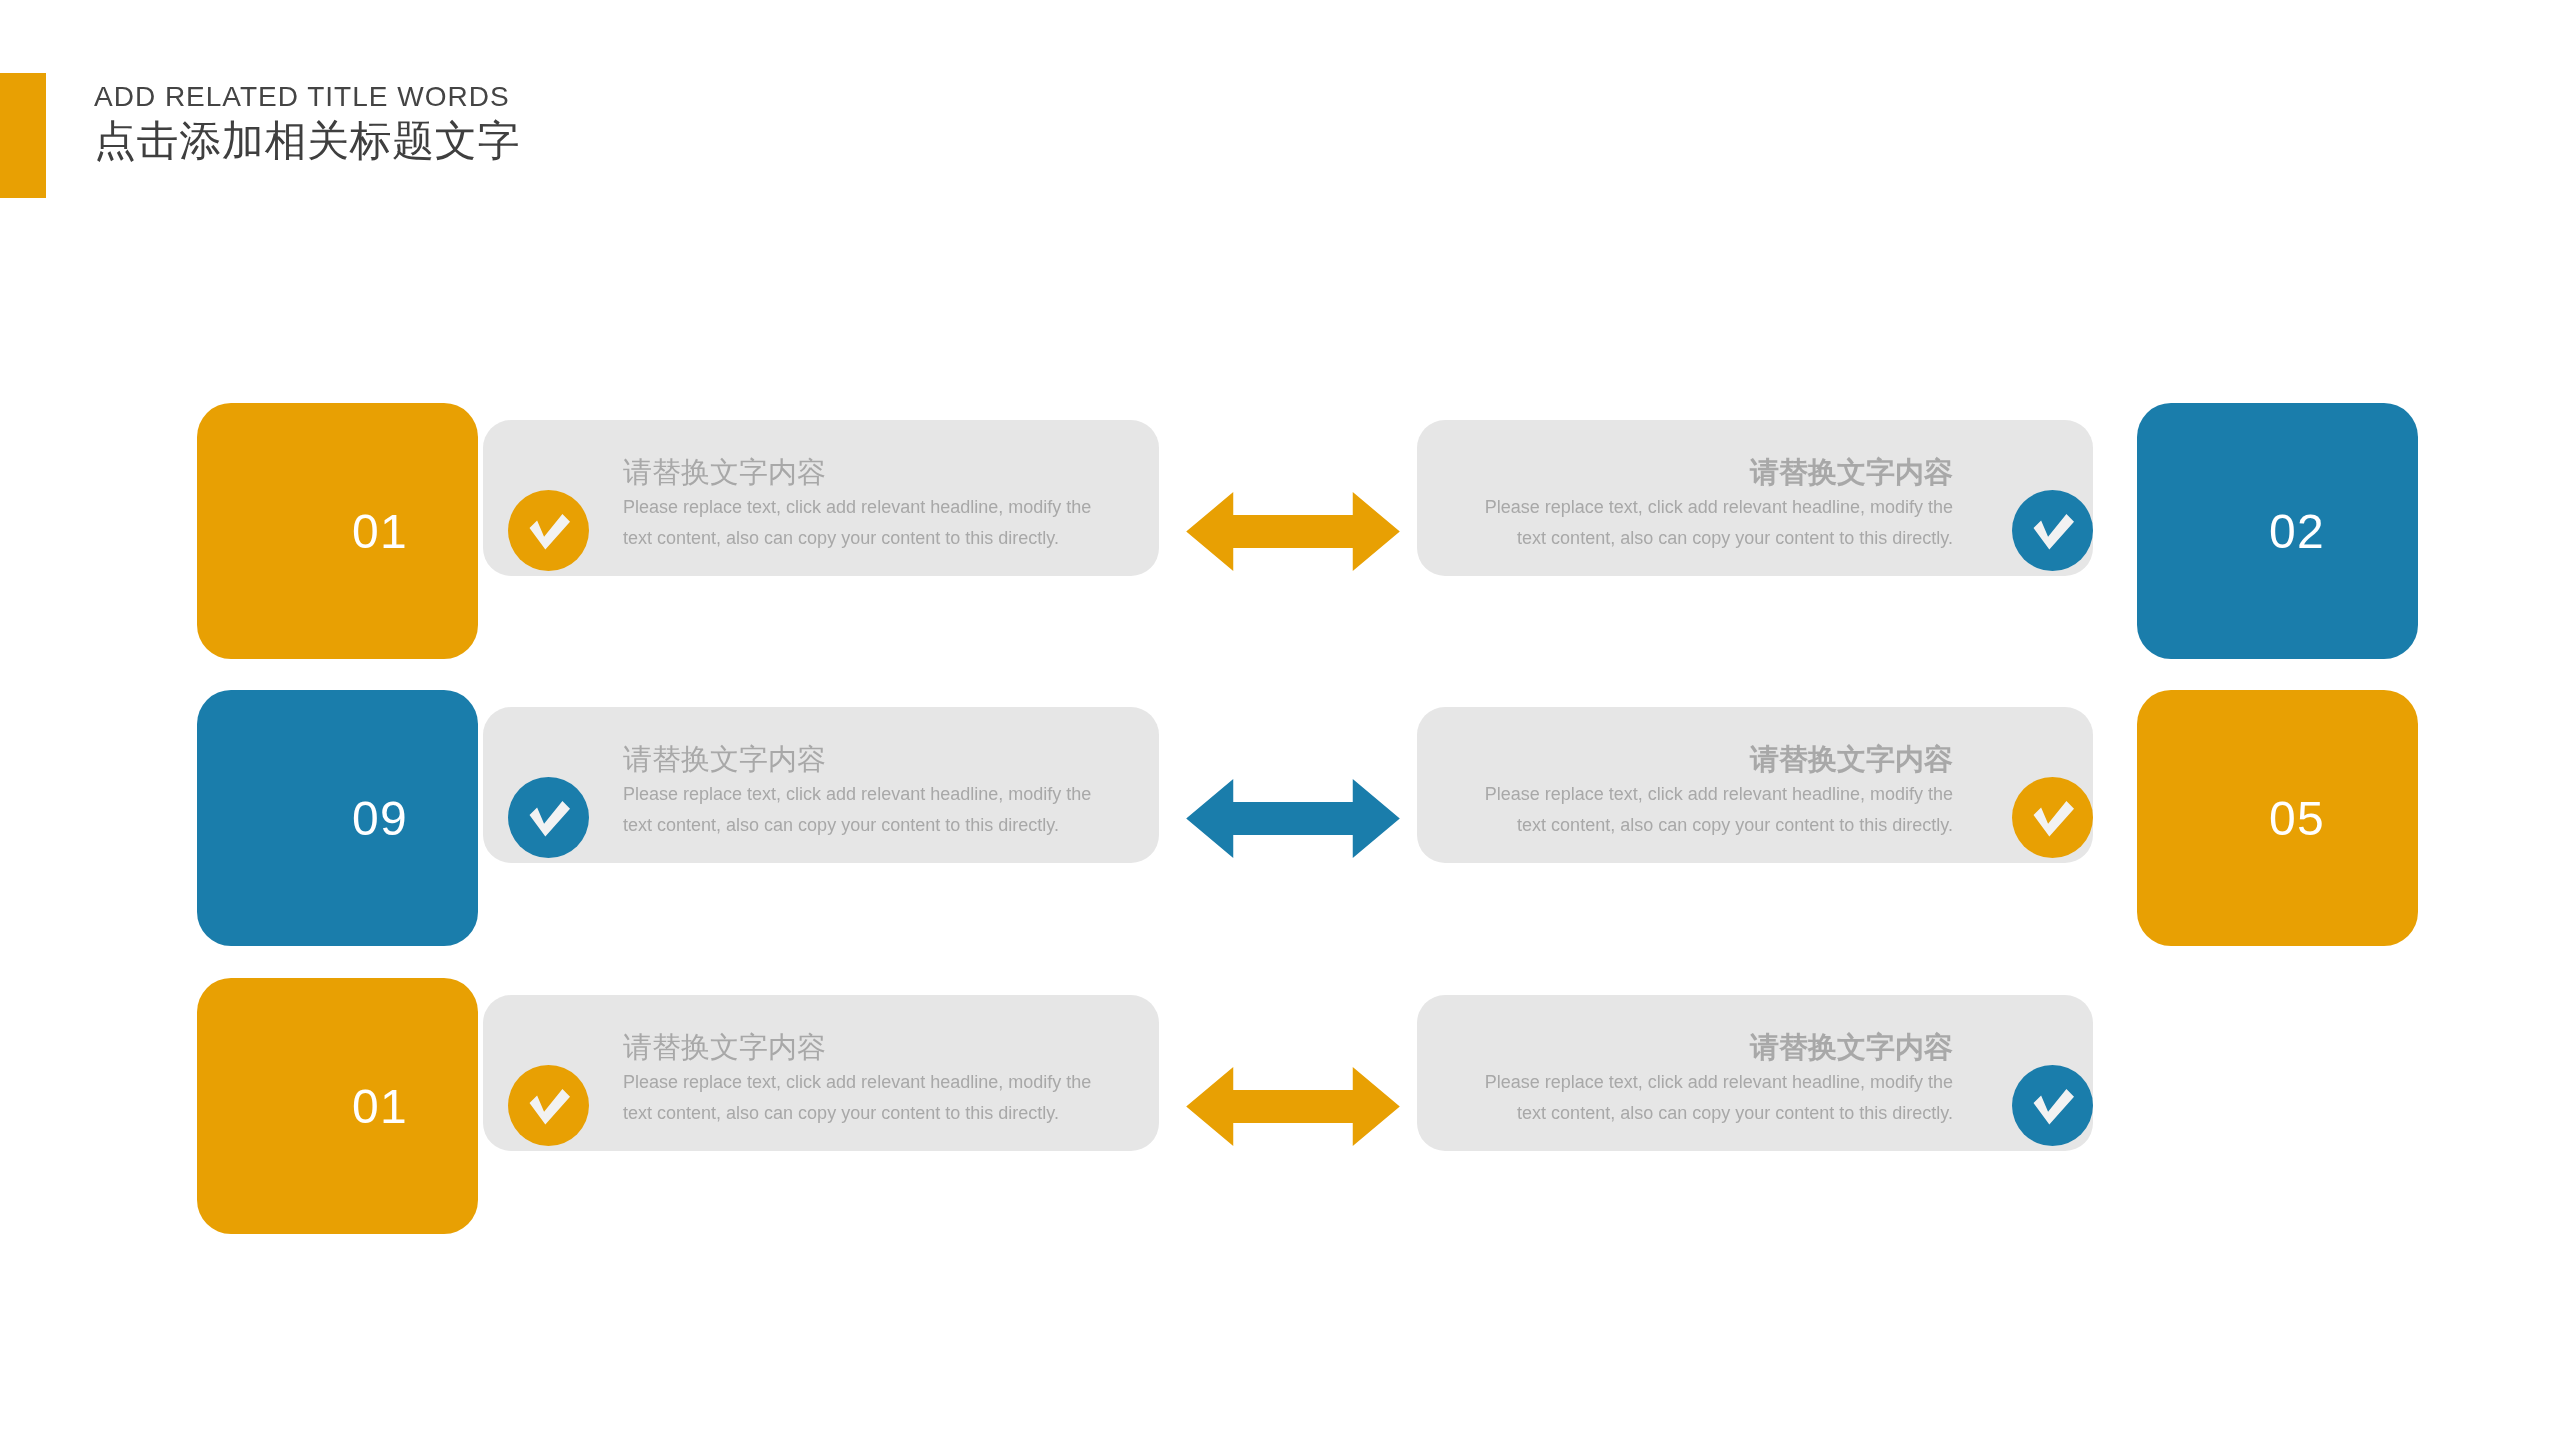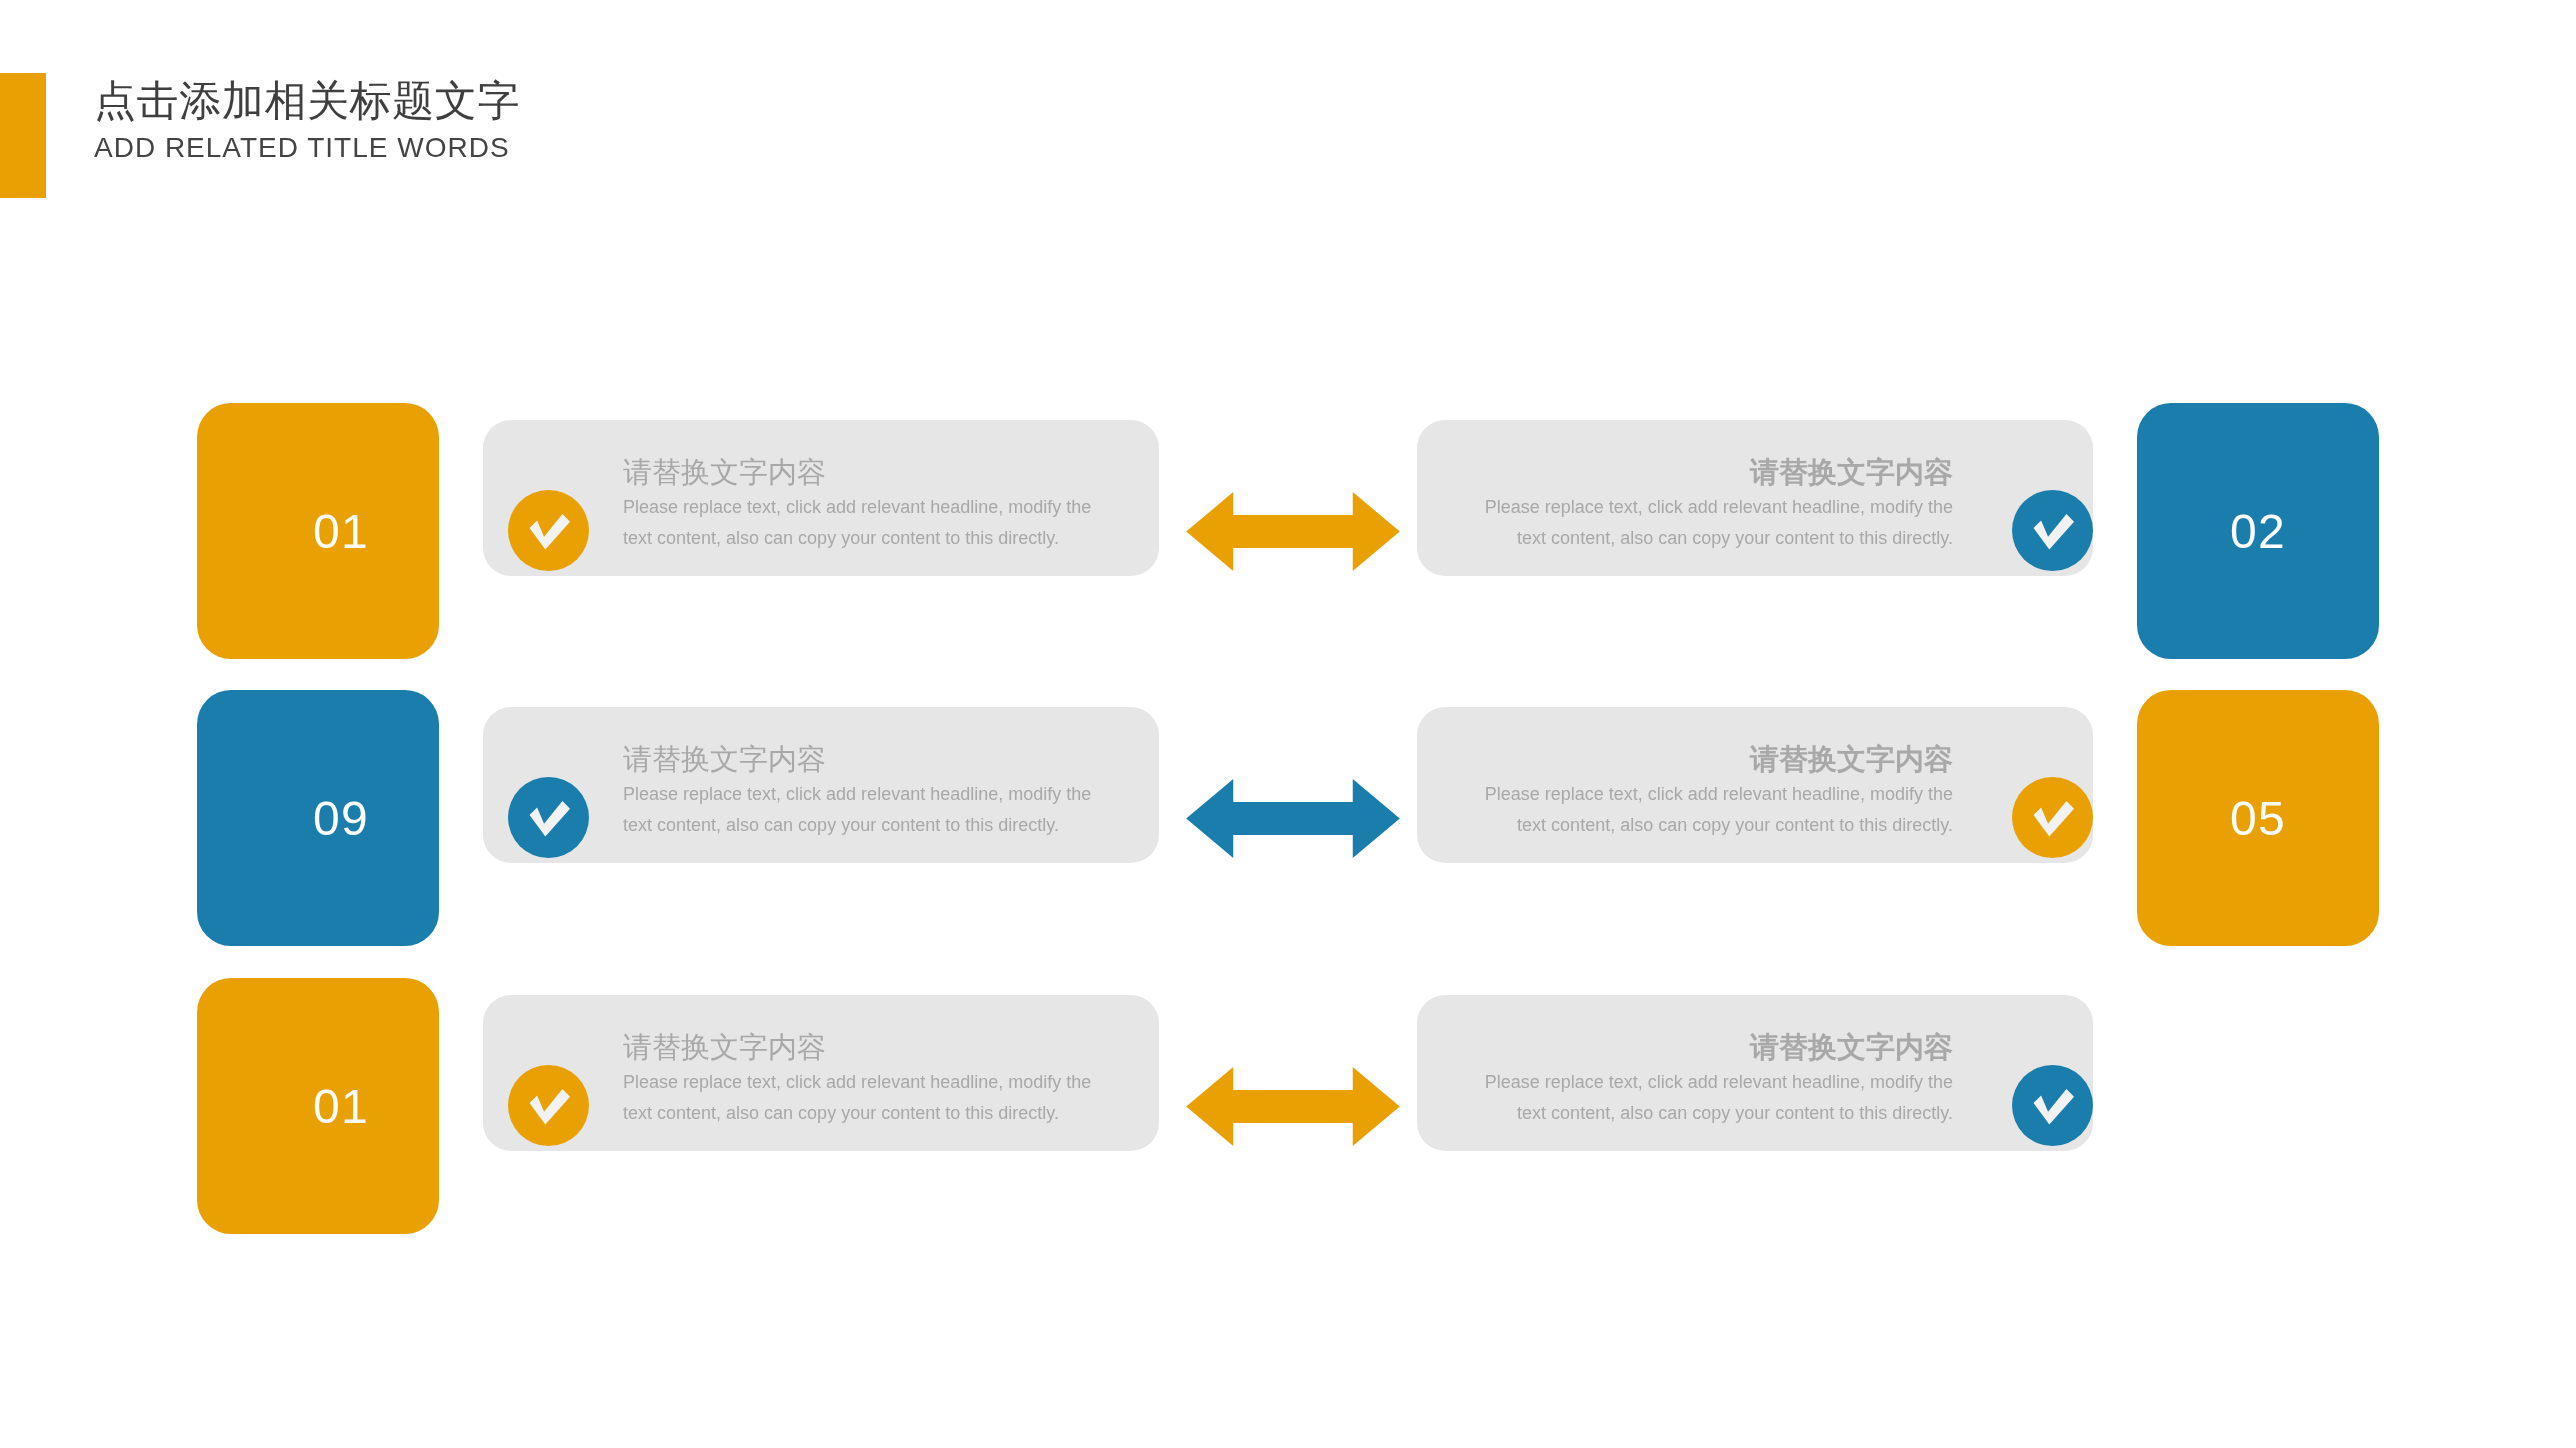--- a/index.html
+++ b/index.html
@@ -112,20 +112,21 @@
     width: 242px;
     height: 256px;
     border-radius: 34px;
     color: #ffffff;
     font-size: 48px;
     font-weight: 400;
     letter-spacing: 1.3px;
     display: flex;
     align-items: center;
     justify-content: center;
+    padding-left: 39px;
   }
   .tile-left  { left: 197px; }
   .tile-right { left: 2137px; }
   .tile-left .tile-number { position: relative; left: 23px; }
 
   .c-orange { background: #E8A003; }
   .c-blue   { background: #1A7DAB; }
 
   
   .check {
@@ -148,22 +149,22 @@
     height: 89px;
   }
   .arrow svg { display: block; width: 214px; height: 89px; }
 </style>
 </head>
 <body>
 
 <div id="header">
   <div id="title-accent-bar"></div>
   <div id="title-block">
+    <div id="title-en">ADD RELATED TITLE WORDS</div>
     <div id="title-cn">点击添加相关标题文字</div>
-    <div id="title-en">ADD RELATED TITLE WORDS</div>
   </div>
 </div>
 
 <div class="row row-1">
   <div class="tile c-orange tile-left">
     <span class="tile-number">01</span>
   </div>
   <div class="card card-left">
     <div class="card-heading">请替换文字内容</div>
     <div class="card-body">Please replace text, click add relevant headline, modify the text content, also can copy your content to this directly.</div>

